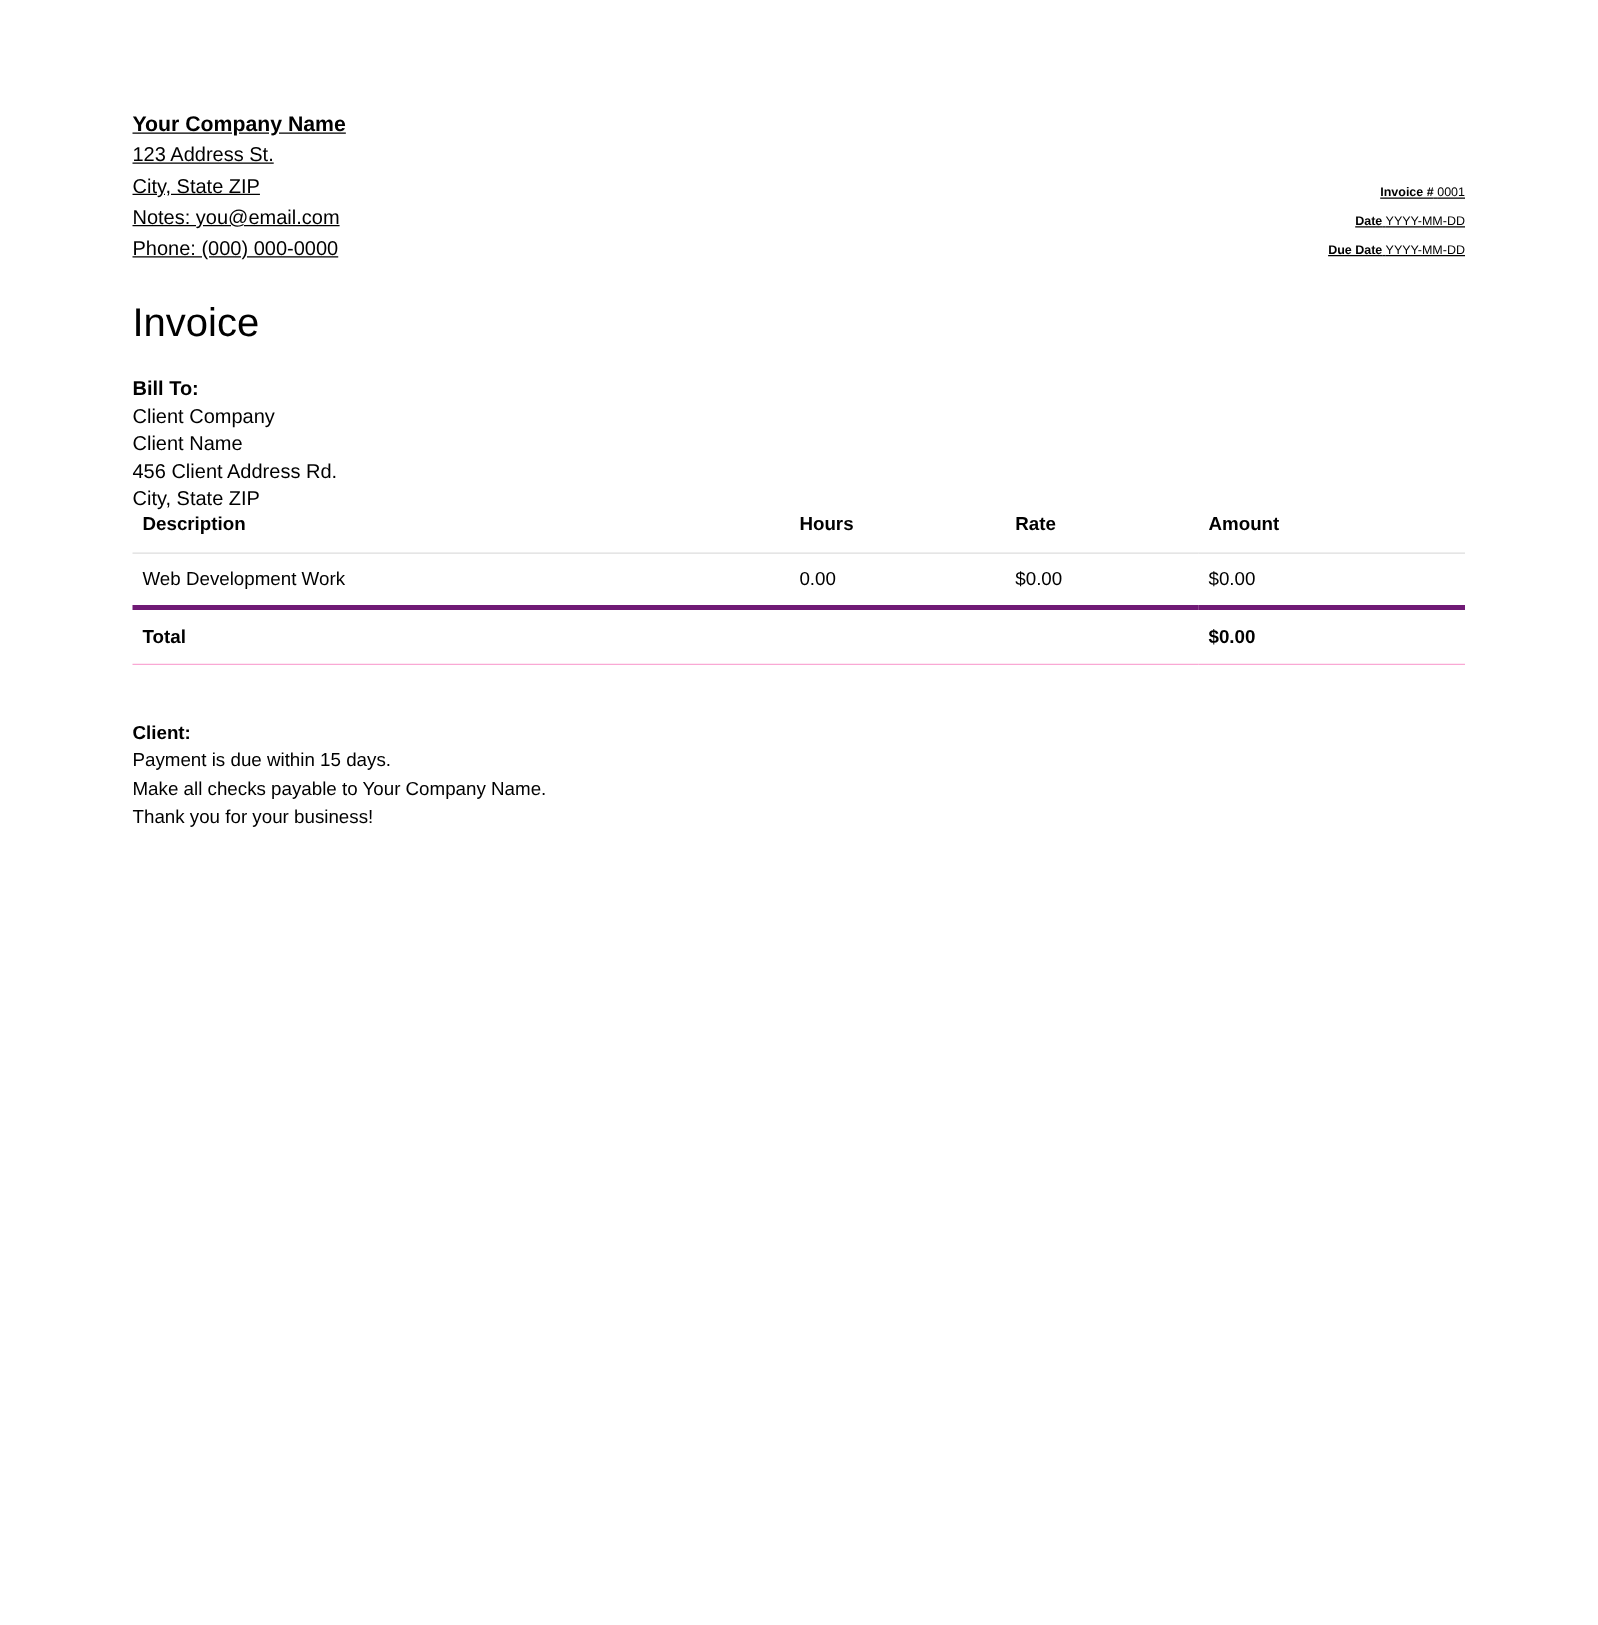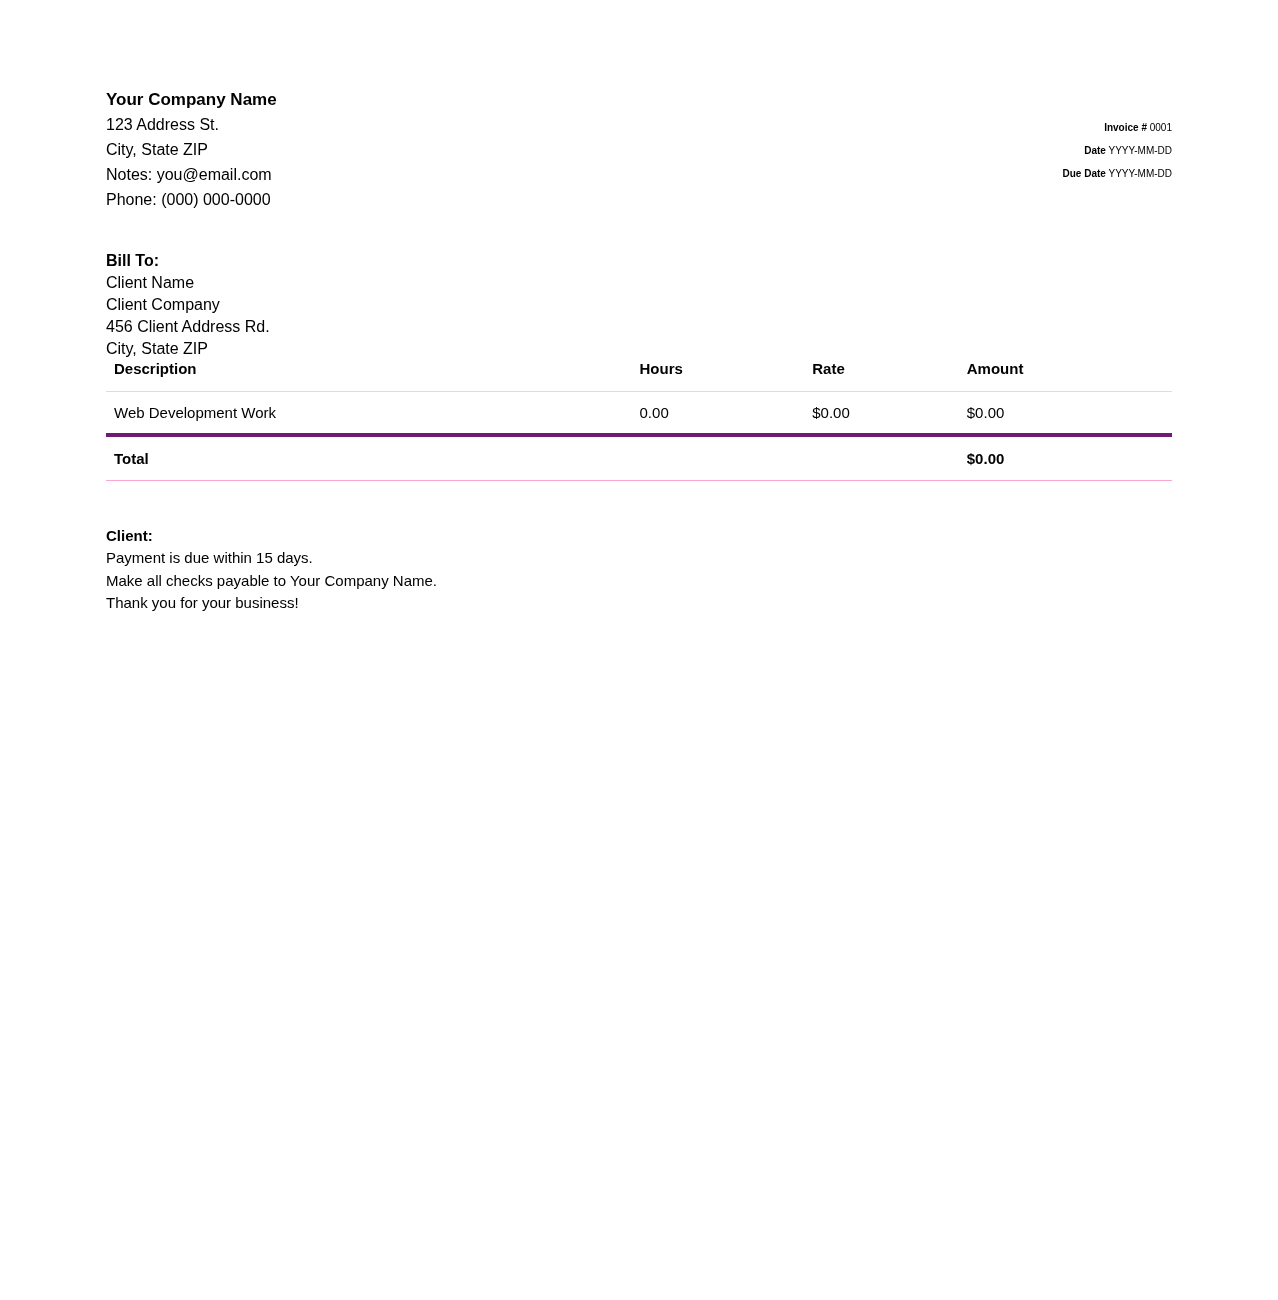--- a/index.html
+++ b/index.html
@@ -18,21 +18,22 @@
     box-sizing: border-box;
     width: 1066px;
     margin: 0 auto;
     padding-top: 88px;
   }
 
   
   .header {
     display: flex;
     justify-content: space-between;
-    align-items: center;
+    align-items: flex-end;
+    text-decoration: underline;
   }
   .company-name {
     font-size: 17px;
     font-weight: bold;
     line-height: 24px;
   }
   .company-line {
     font-size: 16px;
     line-height: 25px;
   }
@@ -47,21 +48,21 @@
 
   
   .title {
     font-size: 32px;
     font-weight: normal;
     line-height: 32px;
     margin: 30px 0 0 0;
   }
 
   
-  .billto { margin-top: 37px; }
+  .billto { margin-top: 26px; }
   .billto-label {
     font-size: 16px;
     font-weight: bold;
     line-height: 23px;
   }
   .billto-line {
     font-size: 16px;
     line-height: 22px;
   }
 
@@ -121,25 +122,26 @@
       <div class="company-line">Phone: (000) 000-0000</div>
     </div>
 
     <div class="meta">
       <div class="meta-line"><span class="b">Invoice #</span> <span>0001</span></div>
       <div class="meta-line"><span class="b">Date</span> <span>YYYY-MM-DD</span></div>
       <div class="meta-line"><span class="b">Due Date</span> <span>YYYY-MM-DD</span></div>
     </div>
   </div>
 
+  <h1 class="title">Invoice</h1>
 
   <div class="billto">
     <div class="billto-label">Bill To:</div>
+    <div class="billto-line">Client Company</div>
     <div class="billto-line">Client Name</div>
-    <div class="billto-line">Client Company</div>
     <div class="billto-line">456 Client Address Rd.</div>
     <div class="billto-line">City, State ZIP</div>
   </div>
 
   <table class="items">
     <colgroup>
       <col class="c-desc">
         <col class="c-hours">
         <col class="c-rate">
         <col class="c-amount">

